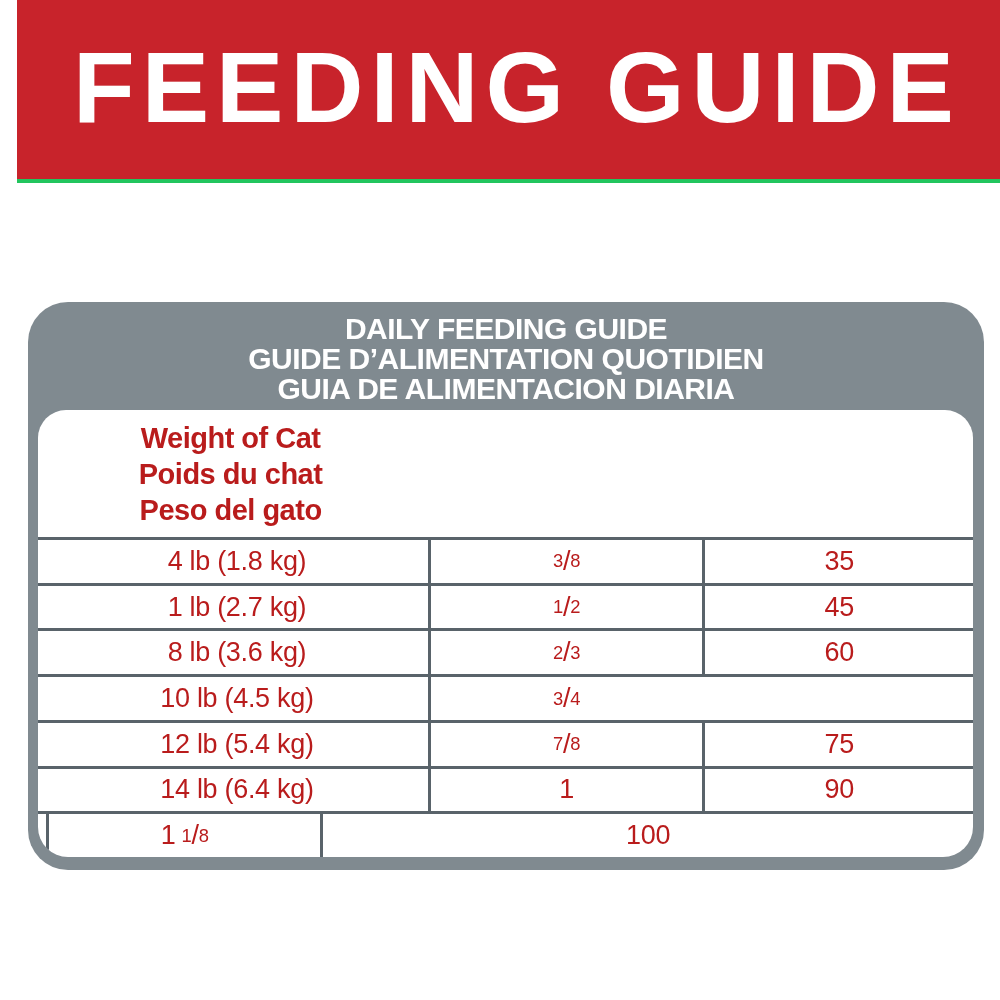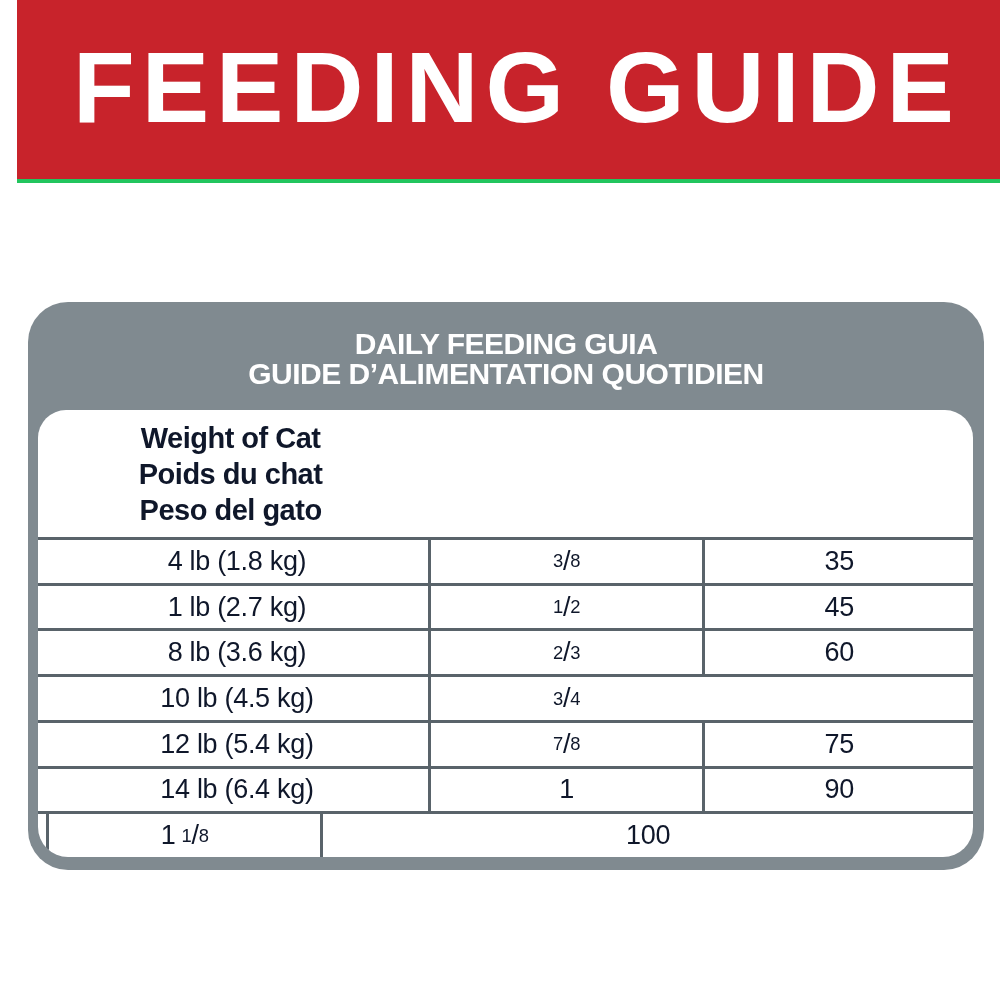--- a/index.html
+++ b/index.html
@@ -84,21 +84,21 @@
   .drow {
     display: flex;
     flex: 1;
     border-top: 3px solid #59636A;
     padding-left: 8px;
   }
   .cell {
     display: flex;
     align-items: center;
     justify-content: center;
-    color: #0f172a;
+    color: #b91c1c;
     box-sizing: border-box;
   }
   .c1 { width: 41.2%; }
   .c2 { width: 29.6%; border-left: 3px solid #59636A; }
   .c3 { flex: 1;      border-left: 3px solid #59636A; }
 
   .hcell {
     flex-direction: column;
     font-weight: bold;
     font-size: 29px;
@@ -120,22 +120,23 @@
 
 <div class="stage">
 
   <div class="banner">
     <div class="banner-title">FEEDING GUIDE</div>
   </div>
 
   <div class="card">
 
     <div class="card-title">
-      <div class="title-line">DAILY FEEDING GUIA</div>
+      <div class="title-line">DAILY FEEDING GUIDE</div>
       <div class="title-line">GUIDE D’ALIMENTATION QUOTIDIEN</div>
+      <div class="title-line">GUIA DE ALIMENTACION DIARIA</div>
     </div>
 
     <div class="panel">
 
       <div class="hrow">
         <div class="cell hcell c1">
           <span>Weight of Cat</span>
           <span>Poids du chat</span>
           <span>Peso del gato</span>
         </div>

